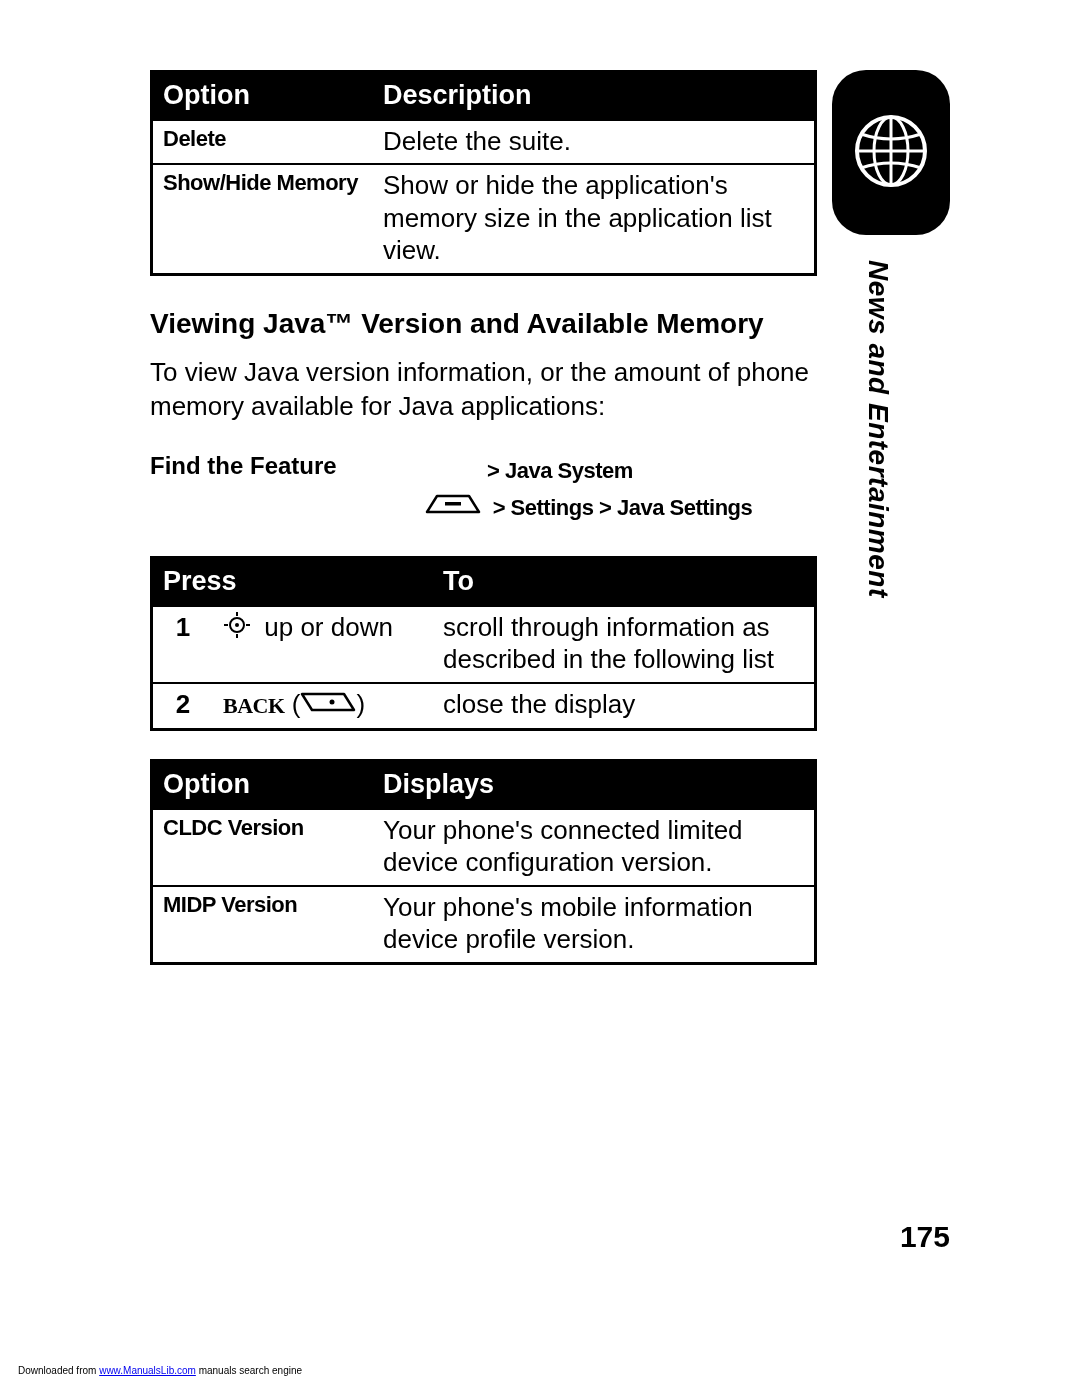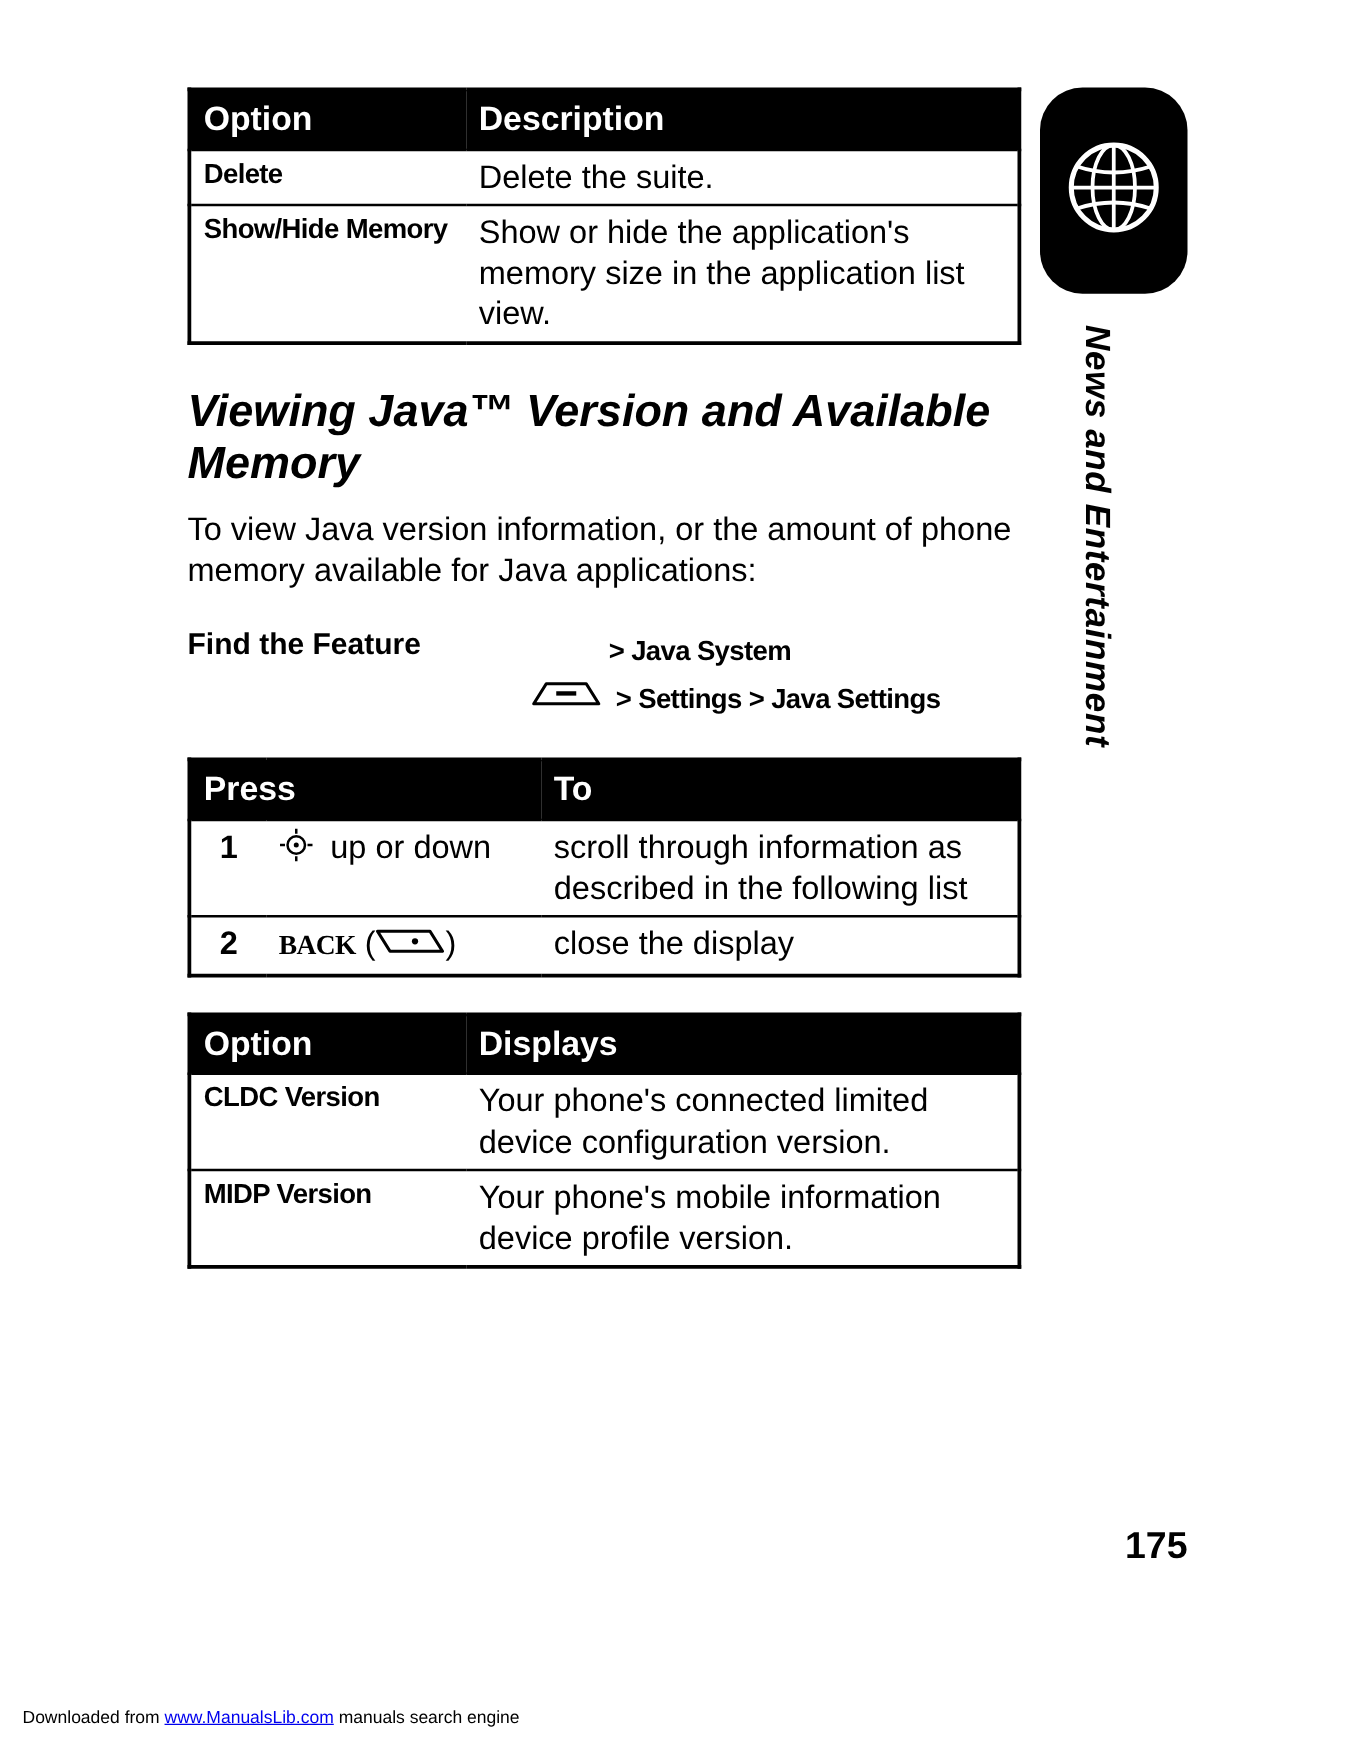--- a/index.html
+++ b/index.html
@@ -57,23 +57,22 @@
   table.press td.keycell {
     width: 200px;
   }
   .backword {
     font-family: Liberation Serif, serif;
     font-weight: 900;
     font-size: 22px;
     letter-spacing: -0.5px;
   }
   h2.sect {
-    font-style: italic;
-    font-weight: bold;
-    font-size: 36px;
+    font-weight: bold;
+    font-size: 28px;
     margin: 32px 0 16px 0;
     line-height: 1.15;
   }
   p.body {
     font-size: 26px;
     line-height: 1.3;
     margin: 0 0 28px 0;
   }
   .feature-row {
     display: flex;
@@ -136,21 +135,21 @@
     top: 1220px;
     width: 950px;
     text-align: right;
     font-weight: bold;
     font-size: 30px;
   }
   .footer {
     position: absolute;
     left: 18px;
     top: 1365px;
-    font-size: 14px;
+    font-size: 10px;
     color: #000;
   }
   .footer a { color: #00e; text-decoration: underline; }
 </style>
 </head>
 <body>
 
 <div class="page">
   <div class="content">
 

